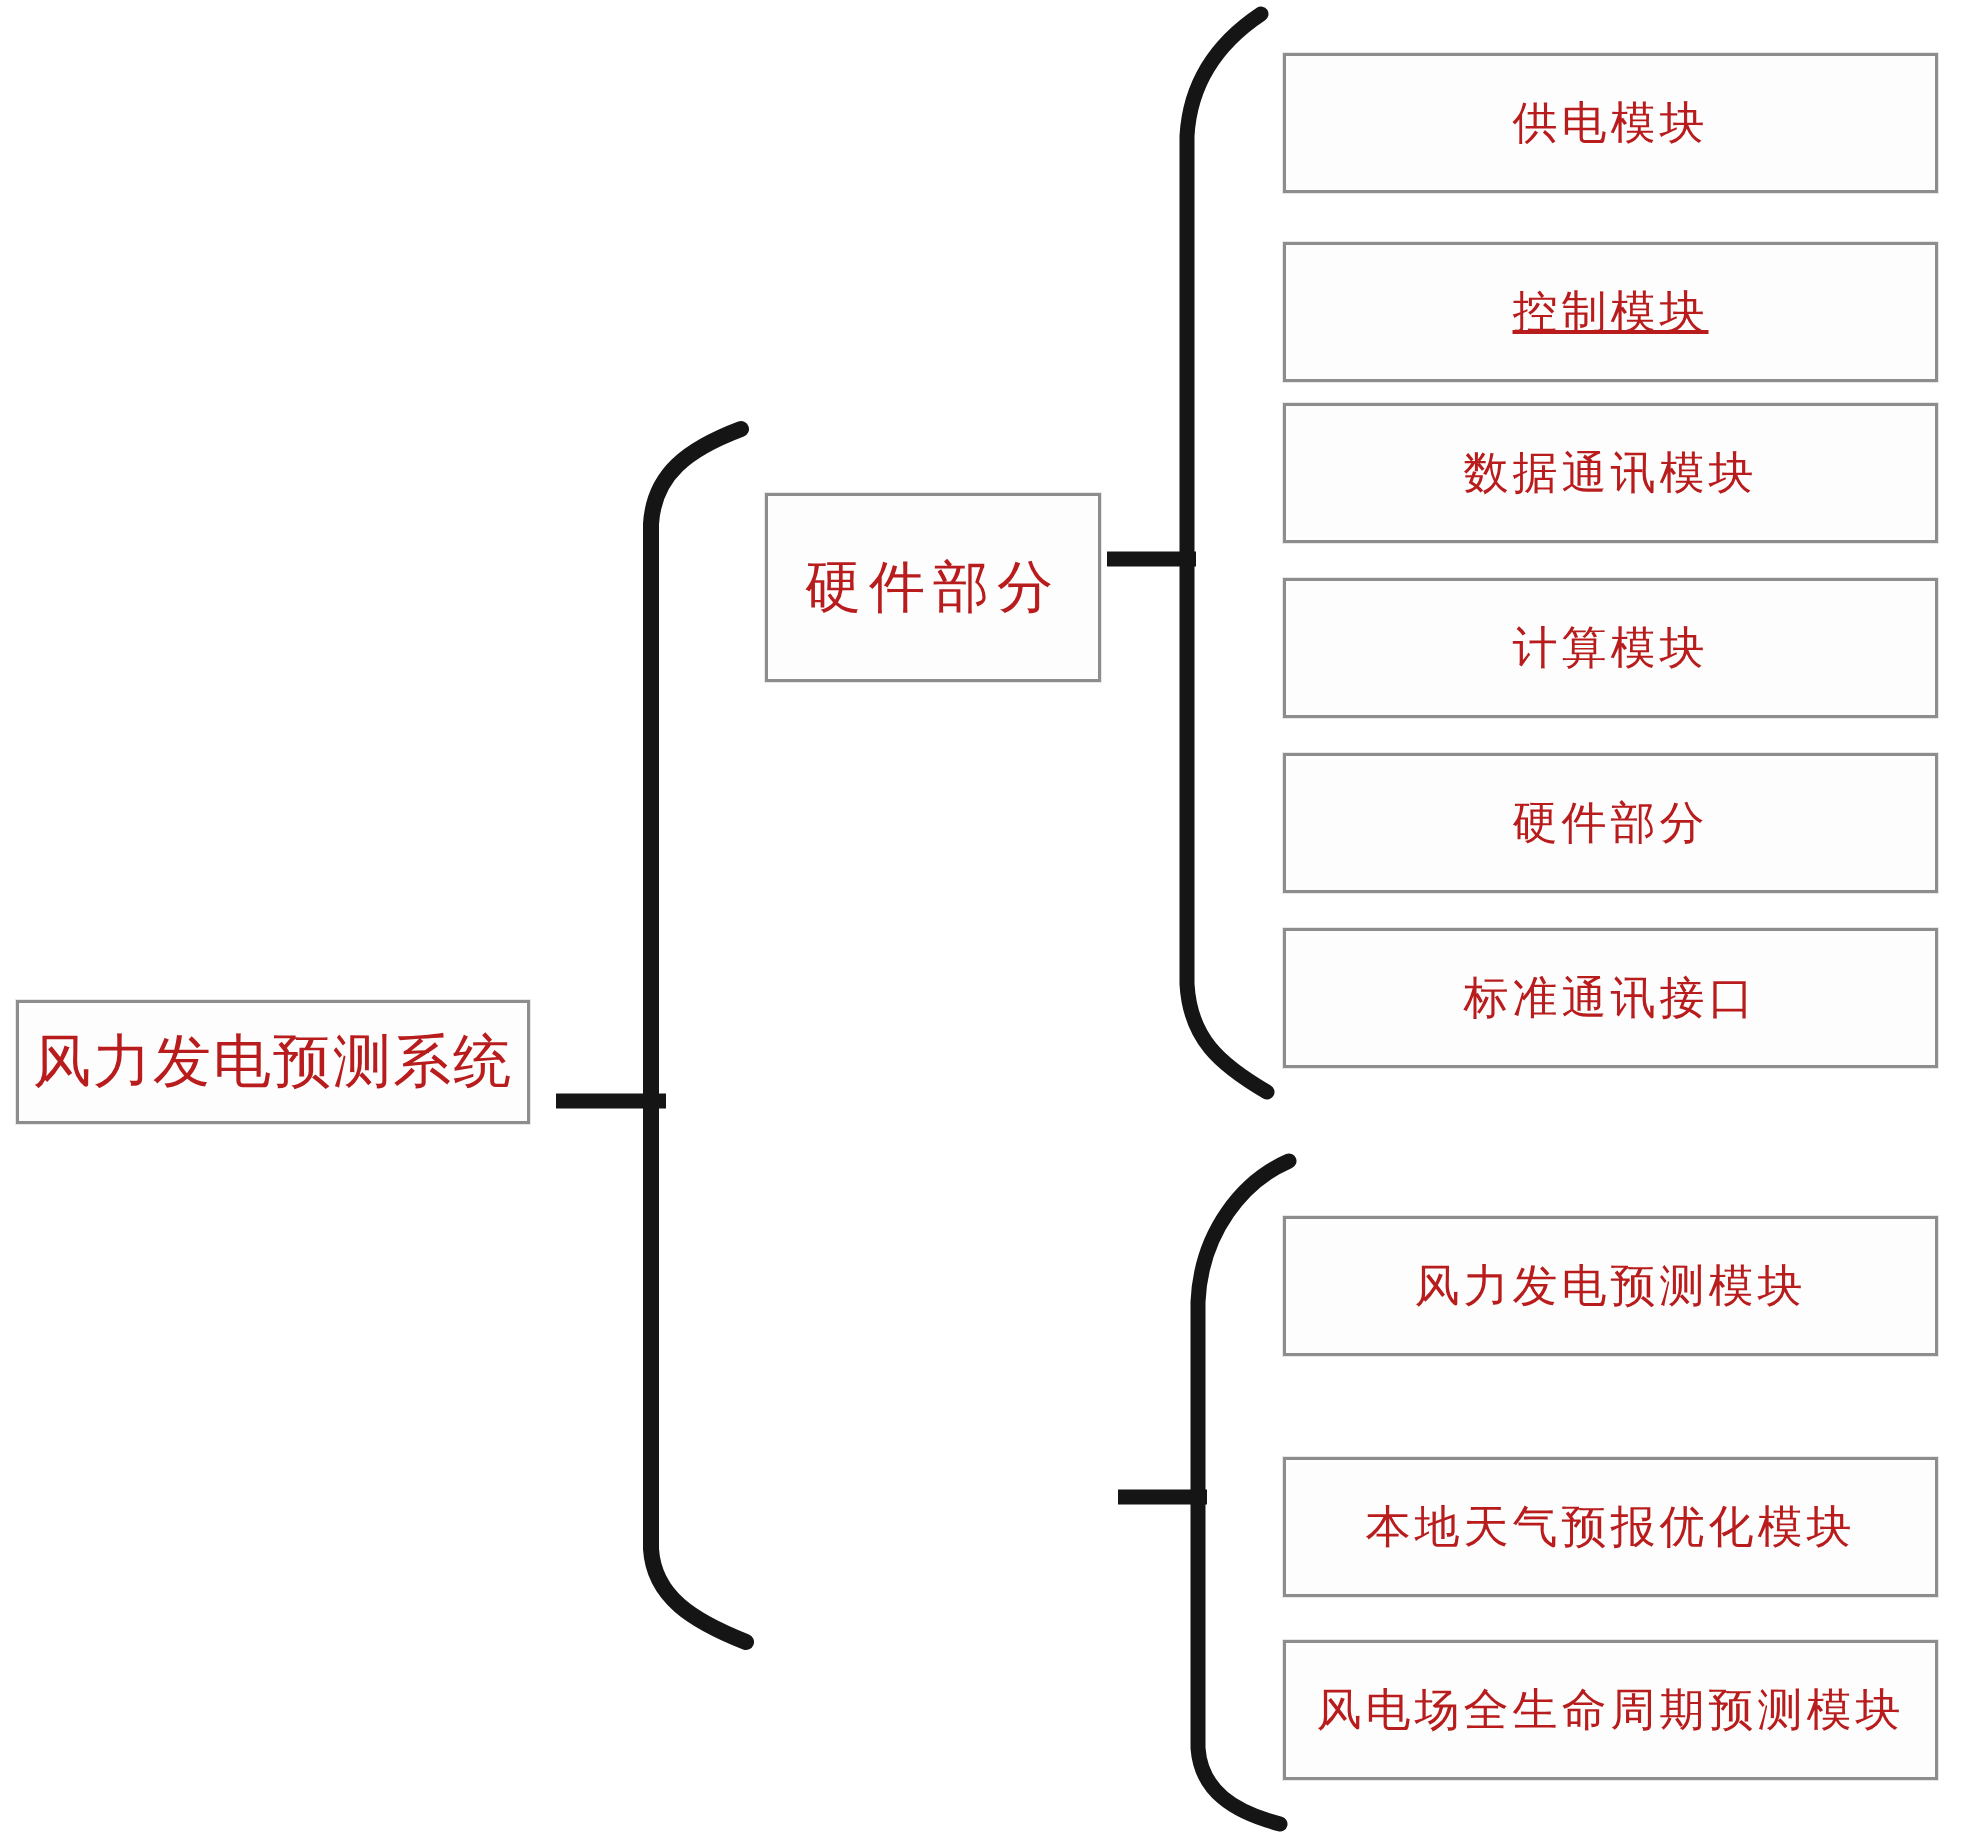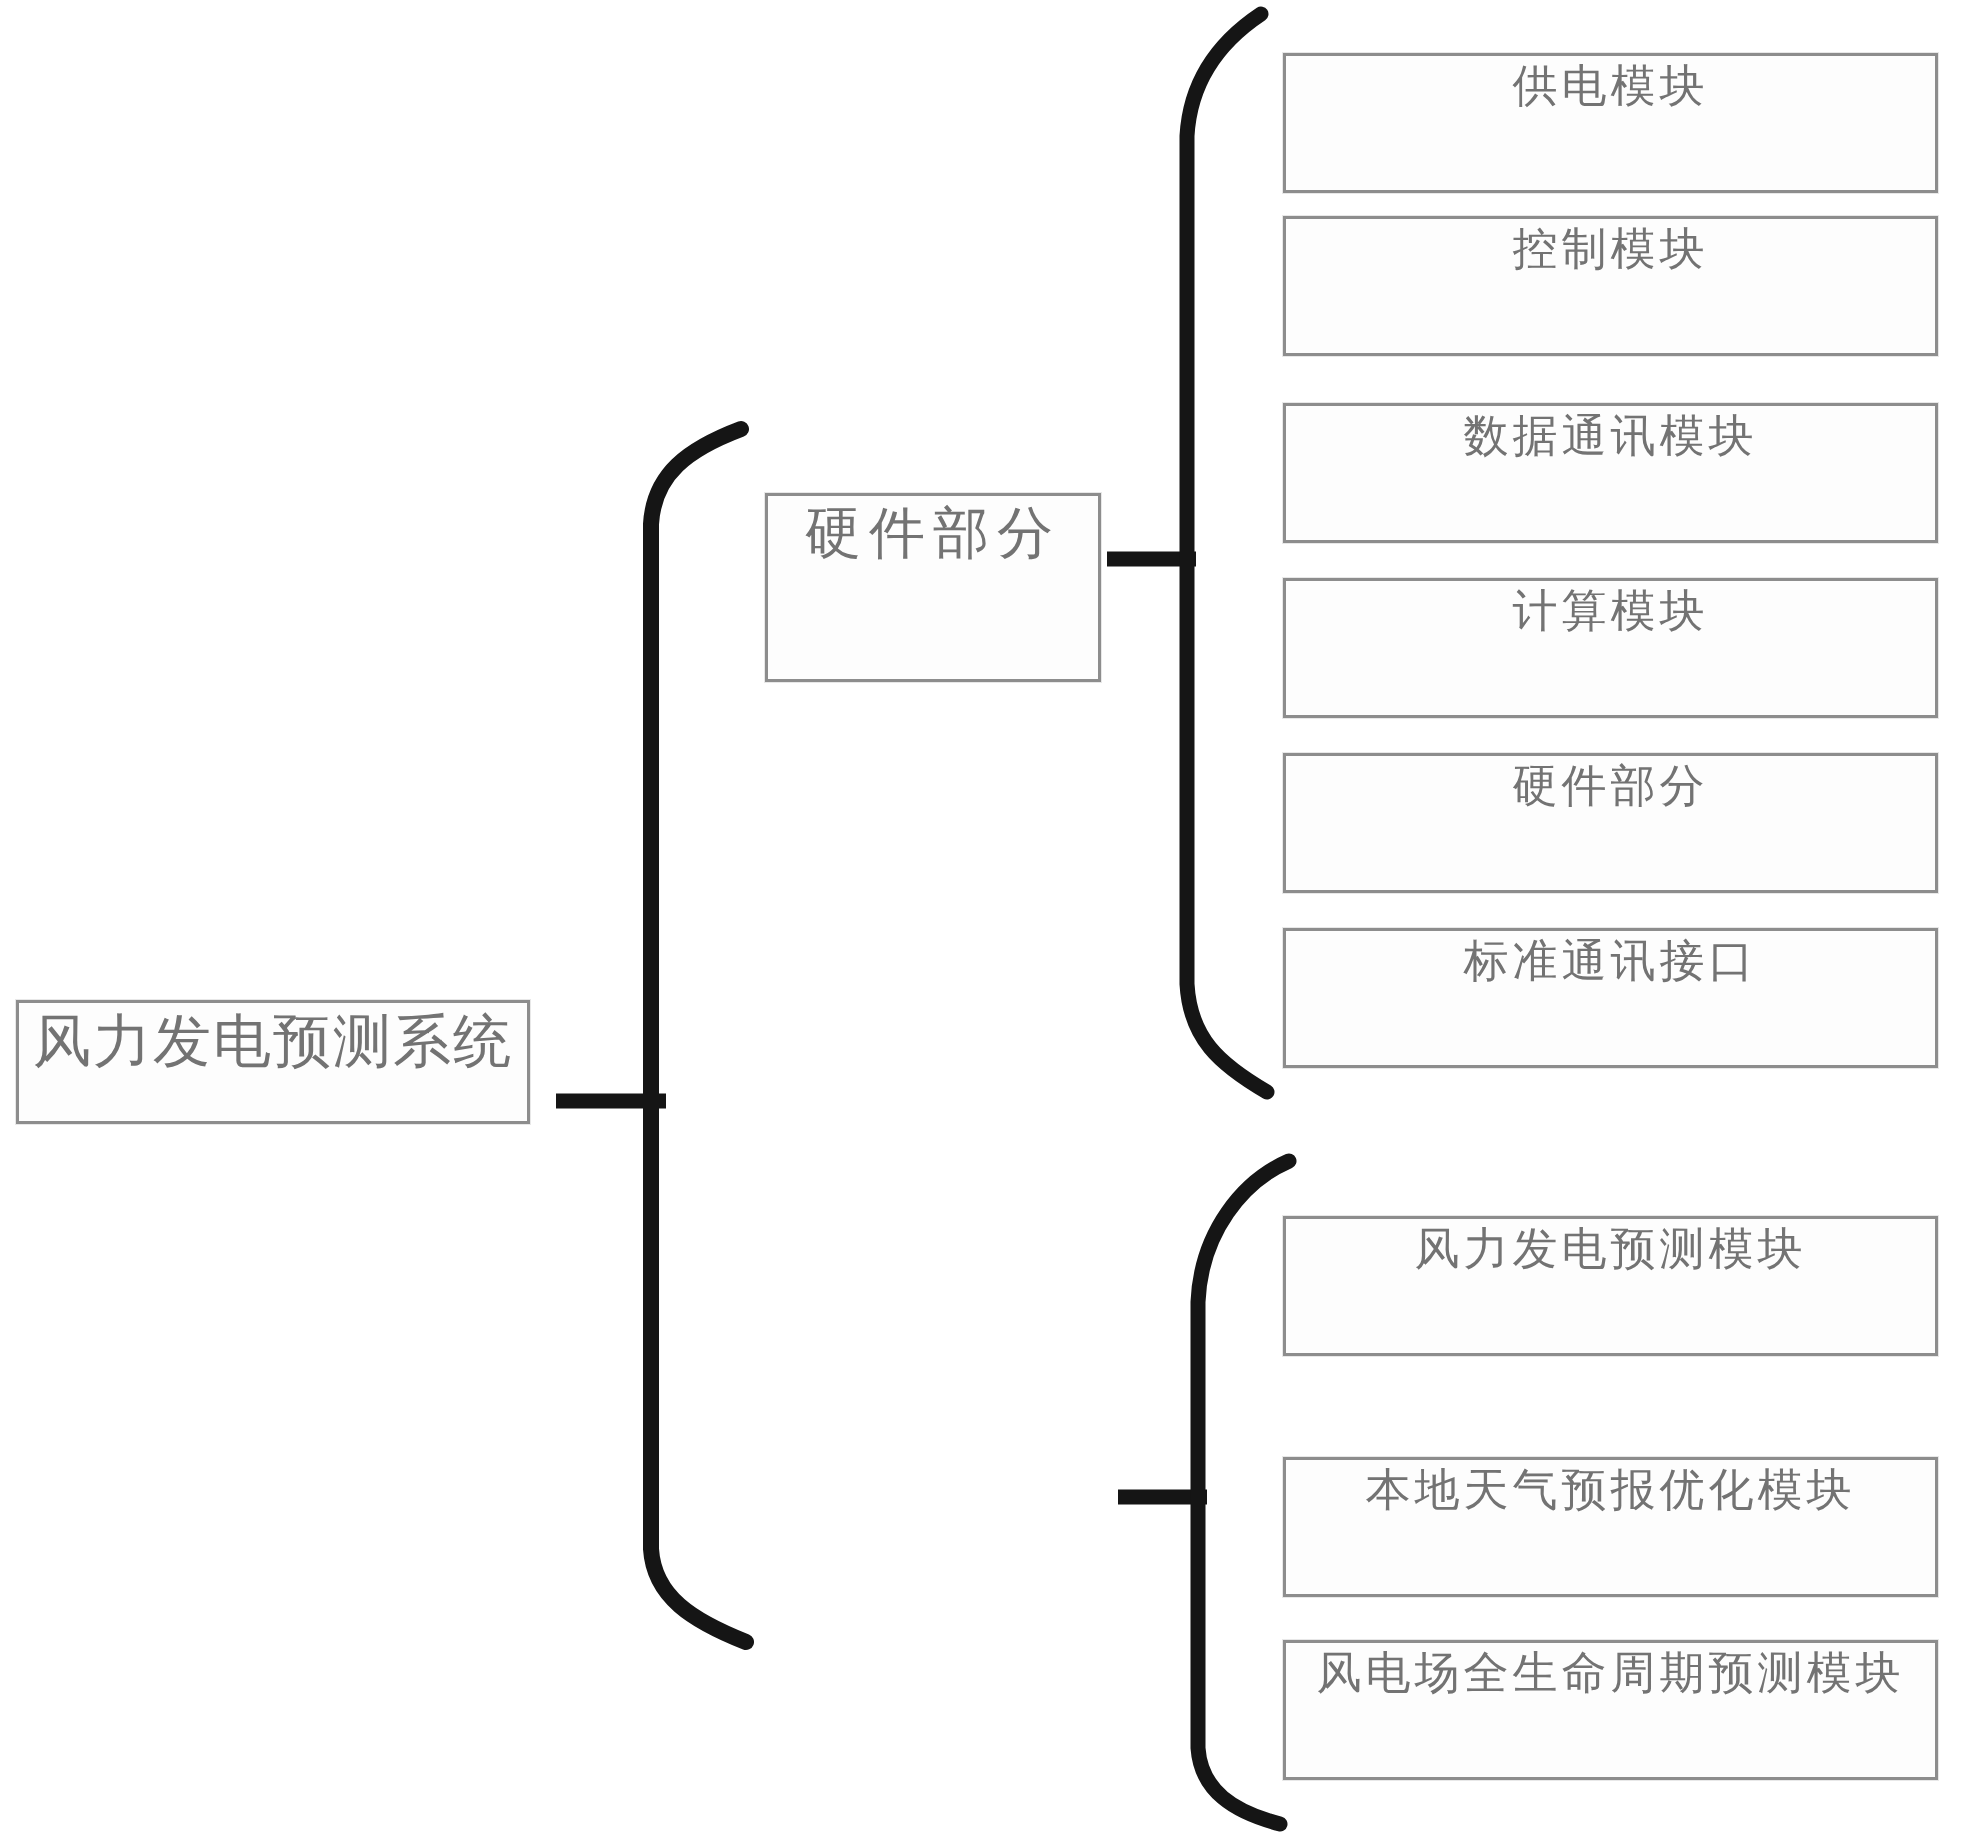--- a/index.html
+++ b/index.html
@@ -10,31 +10,31 @@
     font-family:"Liberation Serif","DejaVu Serif",serif;
     overflow:hidden;
   }
   .wires { position:absolute; left:0; top:0; width:1963px; height:1844px; }
   .node {
     position:absolute;
     box-sizing:border-box;
     background:#fdfdfd;
     border:3px solid #8d8d8d;
     box-shadow:0 0 0 1px #e8e8e8;
-    display:flex; align-items:flex-start; justify-content:center;
-    color:#737373;
+    display:flex; align-items:center; justify-content:center;
+    color:#b91c1c;
     text-align:center;
     white-space:nowrap;
   }
   .root-node   { left:16px;  top:1000px; width:514px; height:124px; font-size:58px; letter-spacing:2px; }
   .branch-node { width:336px; height:189px; font-size:56px; letter-spacing:8px; }
   .hw-branch   { left:765px; top:493px; }
   .sw-branch   { left:772px; top:1425px; width:341px; }
   .module      { left:1283px; width:655px; height:140px; font-size:45px; letter-spacing:4px; }
-  .hw1 { top:53px;  } .hw2 { top:216px; } .hw3 { top:403px; }
+  .hw1 { top:53px;  } .hw2 { top:242px;text-decoration:underline; } .hw3 { top:403px; }
   .hw4 { top:578px; } .hw5 { top:753px; } .hw6 { top:928px; }
   .sw1 { top:1216px; } .sw2 { top:1437px;margin-top:20px; } .sw3 { top:1640px; }
 </style>
 </head>
 <body>
 
 <div class="canvas">
 
   <svg class="wires" viewBox="0 0 1963 1844" aria-hidden="true">
 

